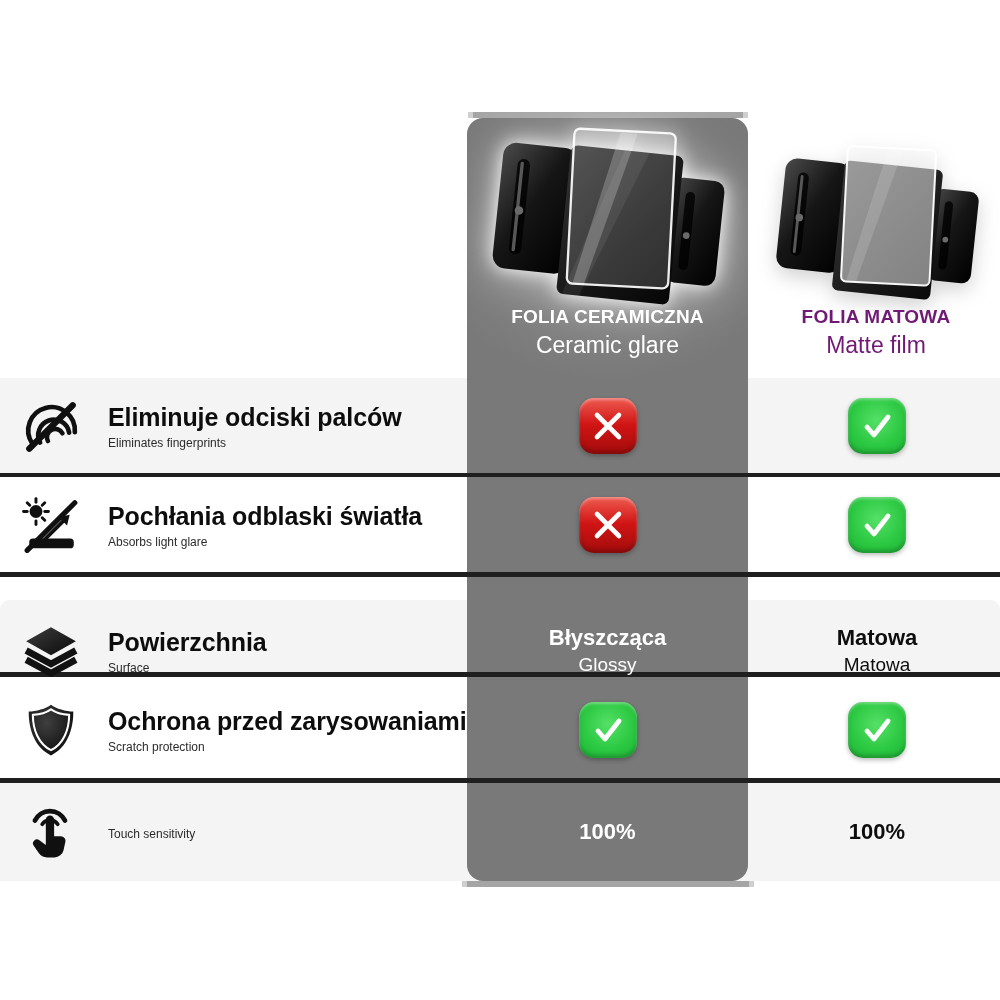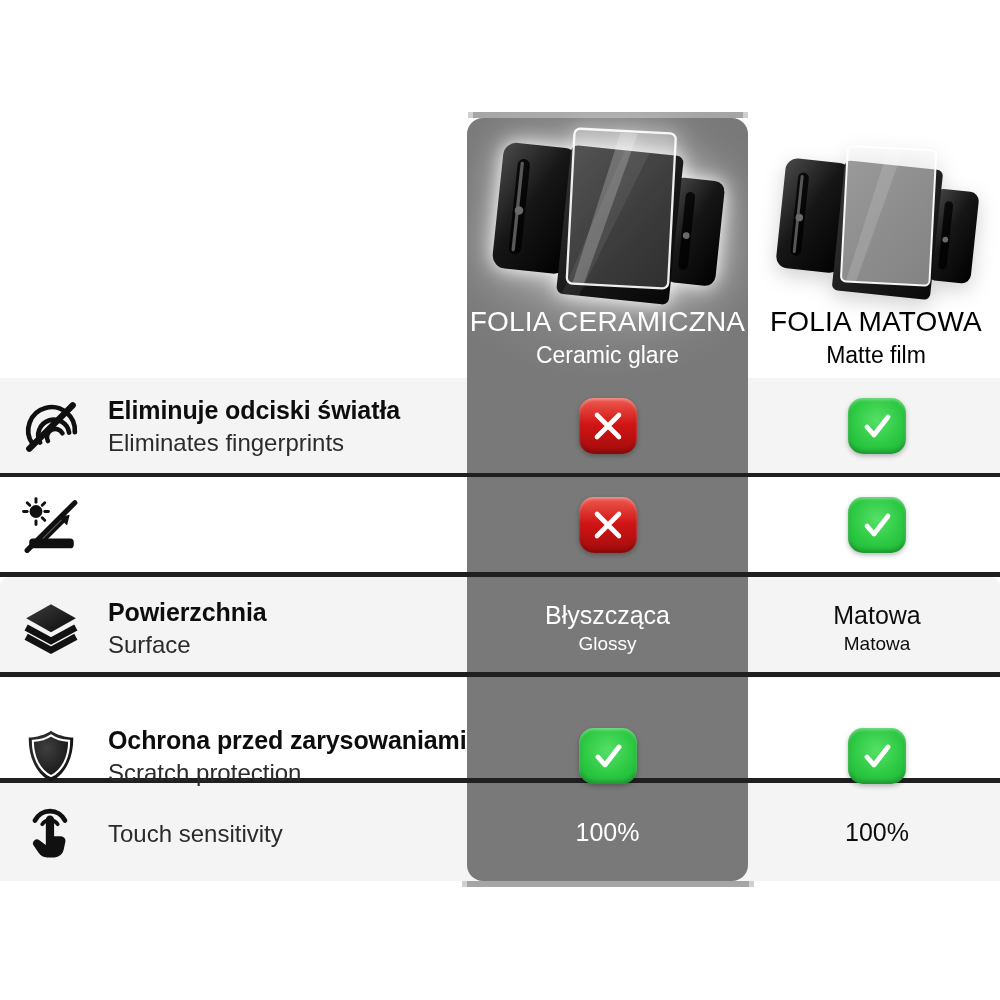--- a/index.html
+++ b/index.html
@@ -4,62 +4,62 @@
 <style>
   html,body{margin:0;padding:0;background:#fff;}
   body{width:1000px;height:1000px;font-family:"Liberation Sans",sans-serif;}
   .stage{position:relative;width:1000px;height:1000px;background:#fff;overflow:hidden;}
 
   
   .row{position:absolute;left:0;width:1000px;background:#fff;}
   .row.alt{background:var(--row-alt,#f4f4f4);}
   .row1{top:378px;height:95px;}
   .row2{top:477px;height:95px;}
-  .row3{top:577px;height:101px;border-radius:9px;}
-  .row4{top:677px;height:106px;margin-top:26px;}
+  .row3{top:600px;height:101px;border-radius:9px;}
+  .row4{top:677px;height:106px;}
   .row5{top:783px;height:98px;}
   .sep{position:absolute;left:0;width:1000px;background:var(--separator,#1f1f1f);z-index:3;}
   .sep1{top:473px;height:4px;}
   .sep2{top:572px;height:5px;}
   .sep3{top:672px;height:5px;}
   .sep4{top:778px;height:5px;}
 
   
   .panel{position:absolute;left:467px;top:118px;width:281px;height:763px;
          background:radial-gradient(ellipse 240px 160px at 50% 150px, #8d8d8d 0%, var(--panel-gray,#797979) 70%);
          border-radius:16px;z-index:2;}
   .edgebar{position:absolute;height:6px;background:#a5a5a5;border-left:5px solid #cfcfcf;border-right:5px solid #cfcfcf;z-index:2;}
   .edgebar.top{left:468px;top:112px;width:270px;}
   .edgebar.bottom{left:462px;top:881px;width:282px;}
 
   
   .hdr{position:absolute;z-index:4;text-align:center;}
-  .hdr-title{font-size:28px;font-weight:normal;letter-spacing:.2px;white-space:nowrap;}
+  .hdr-title{font-size:19px;font-weight:bold;letter-spacing:.2px;white-space:nowrap;}
   .hdr-sub{font-size:23px;margin-top:4px;white-space:nowrap;}
   .hdr-ceramic{left:467px;top:306px;width:281px;color:var(--panel-text,#fff);}
-  .hdr-matte{left:752px;top:306px;width:248px;color:#000000;}
+  .hdr-matte{left:752px;top:306px;width:248px;color:#701a75;}
 
   .device{position:absolute;z-index:4;}
   .device-ceramic{left:474px;top:124px;width:268px;height:182px;}
   .device-ceramic svg{filter:drop-shadow(0 0 9px rgba(255,255,255,.95)) drop-shadow(0 0 22px rgba(255,255,255,.55));}
   .device-matte{left:760px;top:142px;width:234px;height:159px;}
   .device-matte svg{filter:drop-shadow(0 7px 10px rgba(0,0,0,.18));}
   .device svg{width:100%;height:100%;display:block;}
 
   
   .ricon{position:absolute;left:22px;top:50%;transform:translateY(-50%);width:58px;height:58px;z-index:4;}
   .ricon svg{width:100%;height:100%;display:block;}
   .rtext{position:absolute;left:108px;top:50%;transform:translateY(-50%);z-index:4;white-space:nowrap;}
   .rtitle{font-size:25px;font-weight:bold;color:var(--title-text,#0d0d0d);letter-spacing:-.1px;}
-  .rsub{font-size:24px;color:var(--subtitle-text,#2b2b2b);margin-top:4px;}
+  .rsub{font-size:12px;color:var(--subtitle-text,#2b2b2b);margin-top:4px;}
 
   .cell{position:absolute;top:0;height:100%;display:flex;flex-direction:column;align-items:center;justify-content:center;z-index:4;}
   .cell.ceramic{left:467px;width:281px;color:var(--panel-text,#fff);}
   .cell.matte{left:754px;width:246px;color:#0d0d0d;}
-  .cprim{font-size:25px;font-weight:normal;white-space:nowrap;}
+  .cprim{font-size:22px;font-weight:bold;white-space:nowrap;}
   .csec{font-size:19px;margin-top:3px;white-space:nowrap;}
 
   .badge{width:58px;height:56px;border-radius:15px;display:flex;align-items:center;justify-content:center;
          box-shadow:0 2px 5px rgba(0,0,0,.28), inset 0 2px 3px rgba(255,255,255,.35), inset 0 -3px 4px rgba(0,0,0,.22);}
   .badge.cross{background:linear-gradient(180deg,#ee5b50 0%, var(--cross-red,#d01414) 48%, #a30c0c 100%);}
   .badge.check{background:radial-gradient(circle at 50% 40%, #55e067 0%, var(--check-green,#2bc841) 58%, #1fb438 100%);}
   .badge svg{display:block;}
 </style>
 </head>
 <body>
@@ -156,21 +156,21 @@
   <div class="row row1" style="background:transparent">
     <div class="ricon">
       <svg viewBox="0 0 56 56" fill="none" stroke="#101010" stroke-linecap="round">
         <path stroke-width="4.5" d="M10 45 A 22.5 22.5 0 1 1 51 34"></path>
         <path stroke-width="4.5" d="M17.5 44 A 15 15 0 1 1 45.5 34.5"></path>
         <path stroke-width="4.5" d="M25 42.5 A 7.5 7.5 0 1 1 39 35"></path>
         <line stroke-width="6" x1="7" y1="50" x2="49" y2="8"></line>
       </svg>
     </div>
     <div class="rtext">
-      <div class="rtitle">Eliminuje odciski światła</div>
+      <div class="rtitle">Eliminuje odciski palców</div>
       <div class="rsub">Eliminates fingerprints</div>
     </div>
     <div class="cell ceramic">
         <div class="badge cross">
       <svg width="34" height="34">
             <g stroke="#fff" stroke-width="4.6" stroke-linecap="round">
               <line x1="6" y1="6" x2="28" y2="28"></line>
               <line x1="28" y1="6" x2="6" y2="28"></line>
             </g>
           </svg>
@@ -197,20 +197,24 @@
             <line x1="19.5" y1="21" x2="22" y2="23.5"></line>
           <line x1="22" y1="6.5" x2="19.5" y2="9"></line>
         </g>
         <circle cx="13.5" cy="15" r="6.2" fill="#101010"></circle>
         <rect x="7" y="41" width="43" height="9.5" rx="3.5" fill="#101010"></rect>
         <line x1="22" y1="42" x2="40" y2="24" stroke="#101010" stroke-width="3.6" stroke-linecap="round"></line>
         <polygon points="46,18 35.5,20.5 43.5,28.5" fill="#101010"></polygon>
         <line x1="5" y1="52.5" x2="51" y2="6.5" stroke="#101010" stroke-width="5" stroke-linecap="round"></line>
       </svg>
     </div>
+    <div class="rtext">
+      <div class="rtitle">Pochłania odblaski światła</div>
+      <div class="rsub">Absorbs light glare</div>
+    </div>
     <div class="cell ceramic">
         <div class="badge cross">
       <svg width="34" height="34">
             <g stroke="#fff" stroke-width="4.6" stroke-linecap="round">
               <line x1="6" y1="6" x2="28" y2="28"></line>
               <line x1="28" y1="6" x2="6" y2="28"></line>
             </g>
           </svg>
     </div>
       </div>

